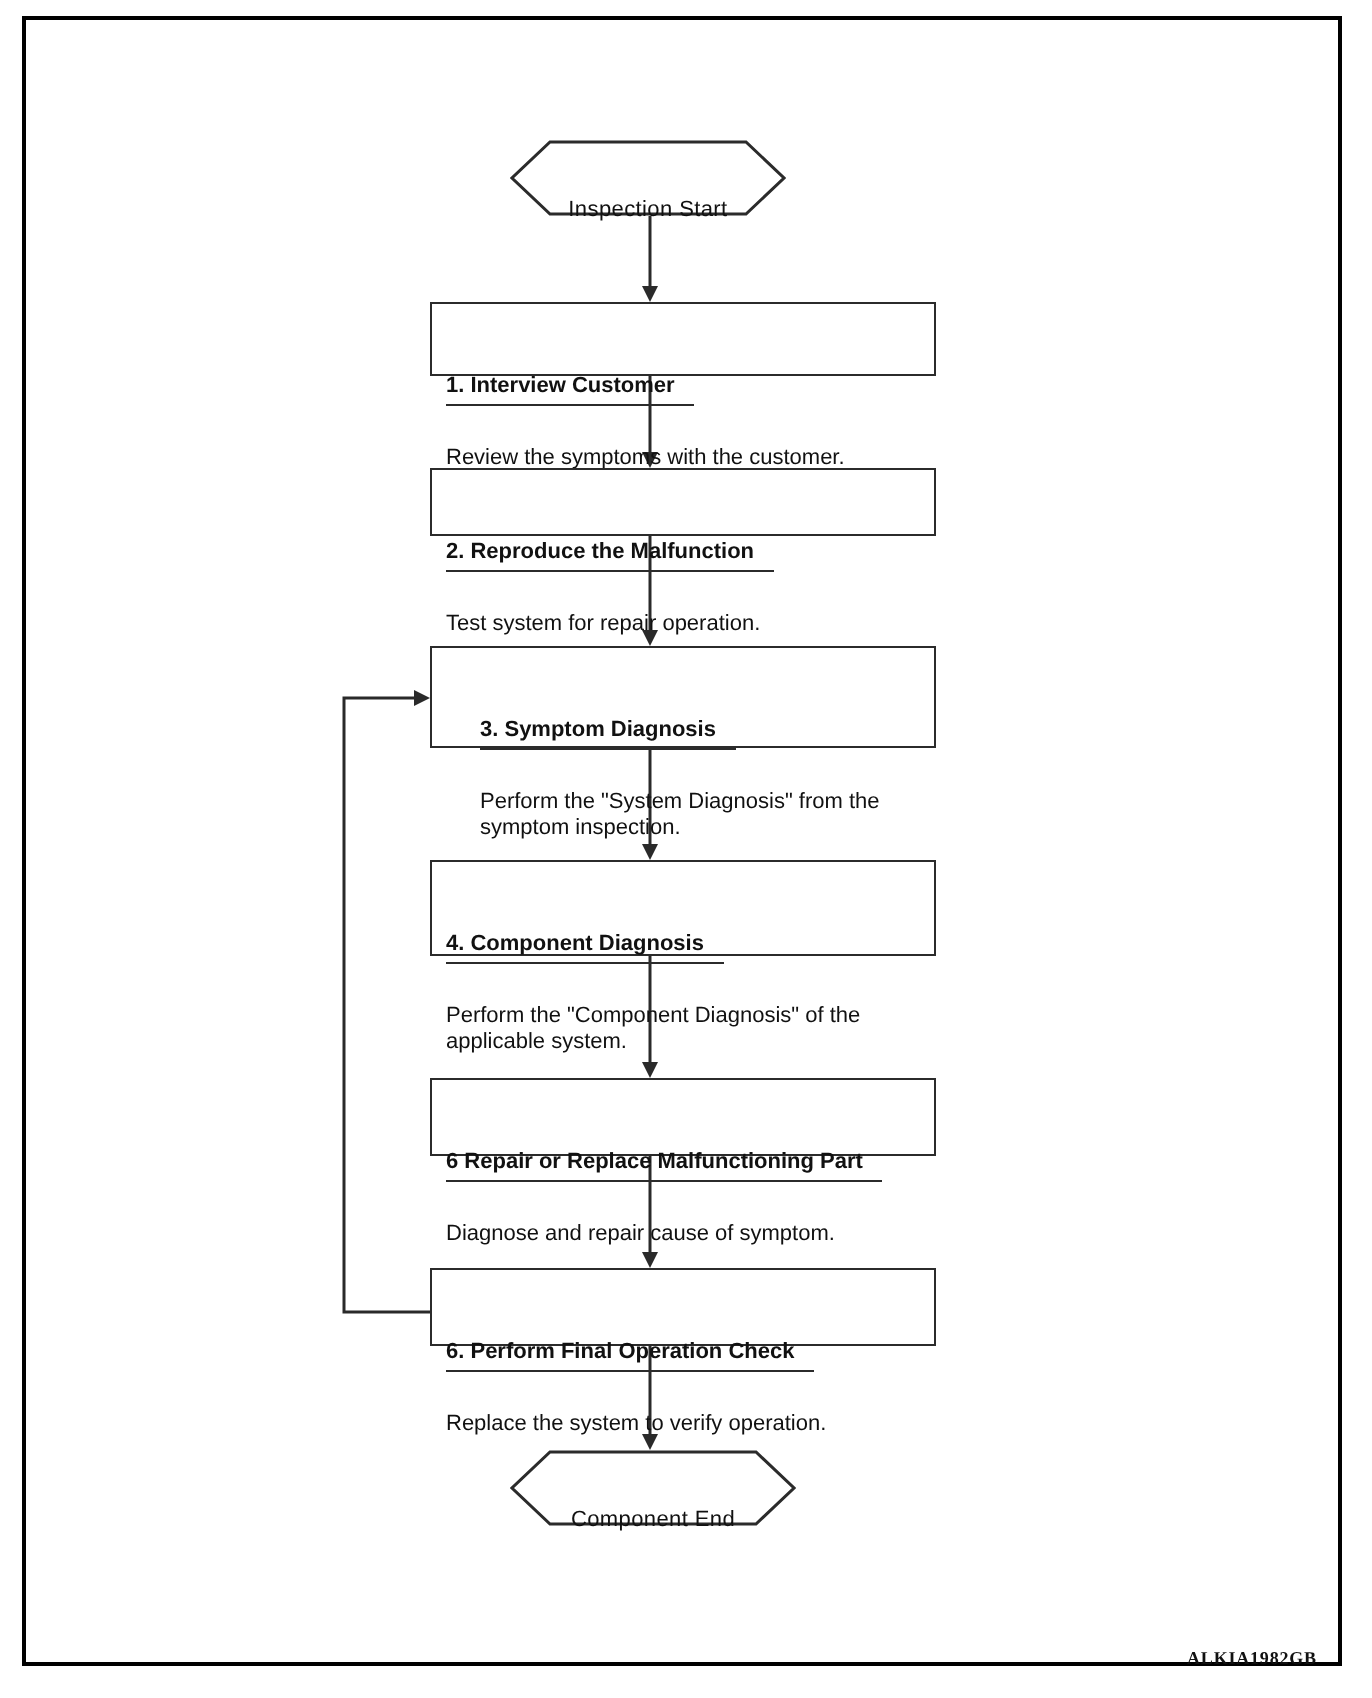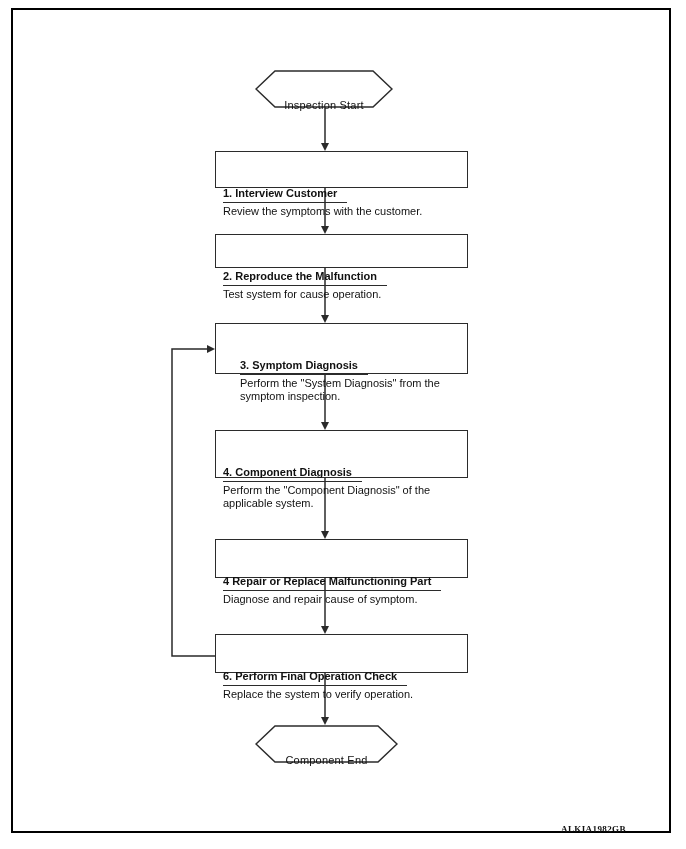--- a/index.html
+++ b/index.html
@@ -78,28 +78,28 @@
   .step-title .u {
     display: inline-block;
     border-bottom: 1px solid #2b2b2b;
     padding-right: 10px;
     padding-bottom: 2px;
   }
   .step-body {
     font-size: 11px;
     color: #111111;
     line-height: 13px;
-    margin-top: 2px;
+    margin-top: 20px;
   }
   .figure-code {
     position: absolute;
-    left: 561px;
+    left: 576px;
     top: 824px;
     width: 100px;
-    text-align: left;
+    text-align: center;
     font-family: "Liberation Serif", "DejaVu Serif", serif;
     font-weight: bold;
     font-size: 9px;
     letter-spacing: 0.4px;
     color: #111111;
   }
 </style>
 </head>
 <body>
 
@@ -137,35 +137,35 @@
     <span class="hex-label">Inspection Start</span>
   </div>
 
   <div class="step" id="step-1">
     <div class="step-title"><span class="u">1. Interview Customer</span></div>
     <div class="step-body">Review the symptoms with the customer.</div>
   </div>
 
   <div class="step" id="step-2">
     <div class="step-title"><span class="u">2. Reproduce the Malfunction</span></div>
-    <div class="step-body">Test system for cause operation.</div>
+    <div class="step-body">Test system for repair operation.</div>
   </div>
 
   <div class="step" id="step-3">
     <div class="step-title"><span class="u">3. Symptom Diagnosis</span></div>
     <div class="step-body">Perform the "System Diagnosis" from the symptom inspection.</div>
   </div>
 
   <div class="step" id="step-4">
     <div class="step-title"><span class="u">4. Component Diagnosis</span></div>
     <div class="step-body">Perform the "Component Diagnosis" of the applicable system.</div>
   </div>
 
   <div class="step" id="step-5">
-    <div class="step-title"><span class="u">4 Repair or Replace Malfunctioning Part</span></div>
+    <div class="step-title"><span class="u">6 Repair or Replace Malfunctioning Part</span></div>
     <div class="step-body">Diagnose and repair cause of symptom.</div>
   </div>
 
   <div class="step" id="step-6">
     <div class="step-title"><span class="u">6. Perform Final Operation Check</span></div>
     <div class="step-body">Replace the system to verify operation.</div>
   </div>
 
   <div class="hex" id="hex-end">
     <svg width="143" height="38" viewBox="0 0 143 38">

